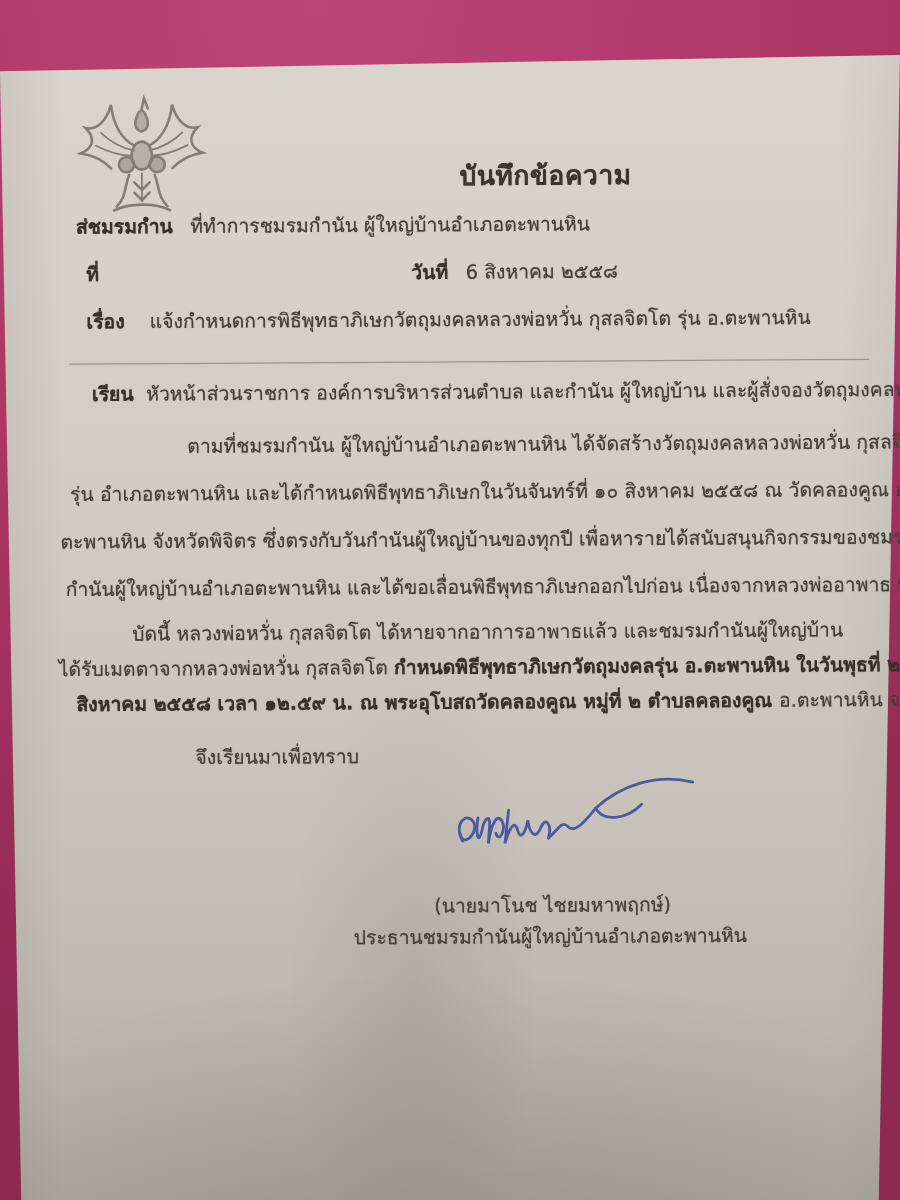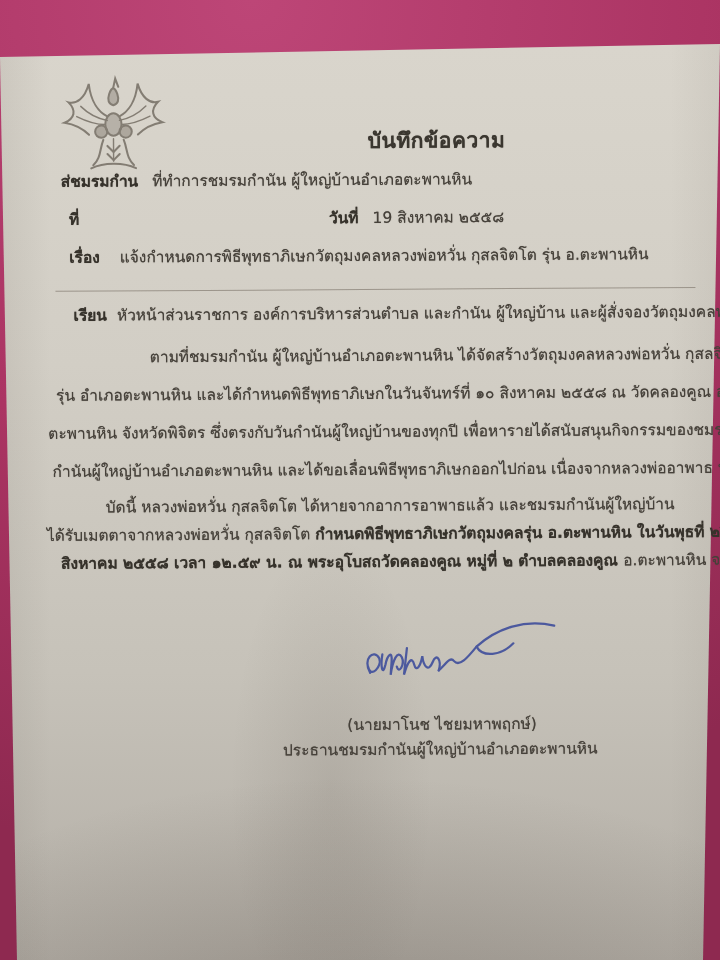--- a/index.html
+++ b/index.html
@@ -75,21 +75,21 @@
     </svg>
 
     <div class="abs title center" style="left:298px;top:124px;width:280px;">บันทึกข้อความ</div>
 
     <div class="abs" style="left:62px;top:167px;">
       <span class="lbl">ส่ชมรมกำน</span><span>ที่ทำการชมรมกำนัน ผู้ใหญ่บ้านอำเภอตะพานหิน</span>
     </div>
 
     <div class="abs b" style="left:70px;top:205px;">ที่</div>
     <div class="abs" style="left:330px;top:205px;">
-      <span class="lbl">วันที่</span><span>19  สิงหาคม ๒๕๕๘</span>
+      <span class="lbl">วันที่</span><span>6  สิงหาคม ๒๕๕๘</span>
     </div>
 
     <div class="abs" style="left:70px;top:243px;">
       <span class="lbl" style="margin-right:20px;">เรื่อง</span><span>แจ้งกำหนดการพิธีพุทธาภิเษกวัตถุมงคลหลวงพ่อหวั่น กุสลจิตโต  รุ่น อ.ตะพานหิน</span>
     </div>
 
     <div class="rule" style="left:56px;top:289px;width:640px;"></div>
 
     <div class="abs" style="left:74px;top:301px;">
       <span class="lbl" style="margin-right:10px;">เรียน</span><span>หัวหน้าส่วนราชการ องค์การบริหารส่วนตำบล และกำนัน ผู้ใหญ่บ้าน และผู้สั่งจองวัตถุมงคลทุกท่าน</span>
@@ -97,20 +97,21 @@
 
     <div class="abs" style="left:150px;top:343px;">ตามที่ชมรมกำนัน ผู้ใหญ่บ้านอำเภอตะพานหิน ได้จัดสร้างวัตถุมงคลหลวงพ่อหวั่น กุสลจิตโต</div>
     <div class="abs" style="left:56px;top:381px;">รุ่น อำเภอตะพานหิน และได้กำหนดพิธีพุทธาภิเษกในวันจันทร์ที่ ๑๐ สิงหาคม ๒๕๕๘  ณ วัดคลองคูณ อำเภอ</div>
     <div class="abs" style="left:48px;top:419px;">ตะพานหิน จังหวัดพิจิตร ซึ่งตรงกับวันกำนันผู้ใหญ่บ้านของทุกปี เพื่อหารายได้สนับสนุนกิจกรรมของชมรม</div>
     <div class="abs" style="left:52px;top:457px;">กำนันผู้ใหญ่บ้านอำเภอตะพานหิน และได้ขอเลื่อนพิธีพุทธาภิเษกออกไปก่อน เนื่องจากหลวงพ่ออาพาธ นั้น</div>
 
     <div class="abs" style="left:105px;top:493px;">บัดนี้ หลวงพ่อหวั่น กุสลจิตโต ได้หายจากอาการอาพาธแล้ว และชมรมกำนันผู้ใหญ่บ้าน</div>
     <div class="abs" style="left:46px;top:521px;"><span>ได้รับเมตตาจากหลวงพ่อหวั่น กุสลจิตโต </span><span class="b">กำหนดพิธีพุทธาภิเษกวัตถุมงคลรุ่น อ.ตะพานหิน ในวันพุธที่ ๒๖</span></div>
     <div class="abs" style="left:60px;top:549px;"><span class="b">สิงหาคม ๒๕๕๘ เวลา ๑๒.๕๙ น. ณ พระอุโบสถวัดคลองคูณ หมู่ที่ ๒ ตำบลคลองคูณ </span><span>อ.ตะพานหิน จ.พิจิตร</span></div>
 
+    <div class="abs" style="left:155px;top:592px;">จึงเรียนมาเพื่อทราบ</div>
 
     <svg class="sig" style="left:350px;top:612px;" width="215" height="85" viewBox="0 0 210 80">
       <g fill="none" stroke="#3f4e9c" stroke-width="2.2" stroke-linecap="round" opacity="0.9">
         <path d="M18,58 C10,44 22,34 27,44 C30,52 18,64 16,52"></path>
         <path d="M30,40 C28,52 30,62 33,50 C35,40 40,36 39,47 L38,60 C40,46 45,35 49,43 C52,50 46,60 44,52"></path>
         <path d="M54,34 L51,60 C55,46 59,42 61,50 C63,58 67,52 69,42 C70,52 75,58 79,48 C83,38 88,46 85,56"></path>
         <path d="M85,56 C92,50 96,42 100,47 C105,53 113,44 122,33 C142,15 170,6 198,13"></path>
         <path d="M122,33 C128,44 146,42 158,30"></path>
       </g>
     </svg>

